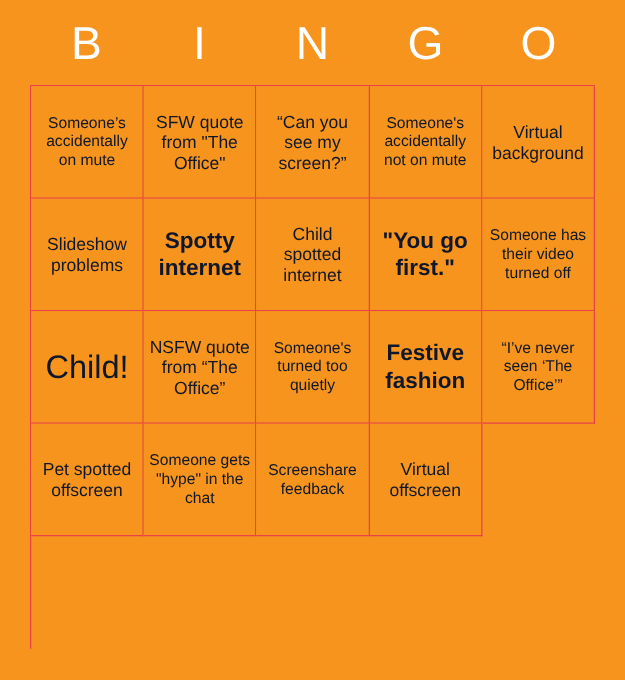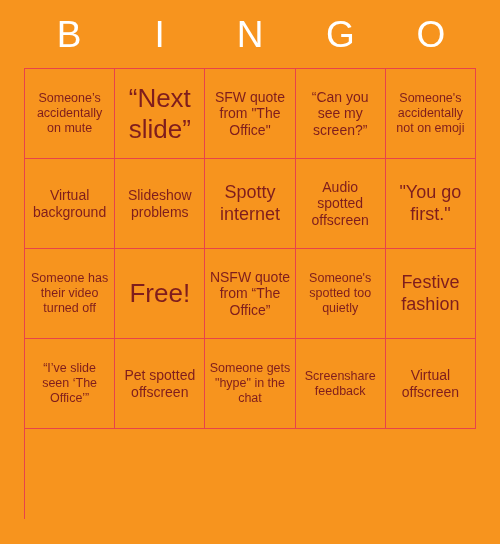--- a/index.html
+++ b/index.html
@@ -46,66 +46,65 @@
     grid-template-rows: repeat(5, 1fr);
     border-top: 1.5px solid #E8434A;
     border-left: 1.5px solid #E8434A;
     box-sizing: border-box;
   }
   .cell {
     border-right: 1.5px solid #E8434A;
     border-bottom: 1.5px solid #E8434A;
     box-sizing: border-box;
     background: #F7941E;
-    color: #7f1d1d;
+    color: #0f172a;
     display: flex;
     align-items: center;
     justify-content: center;
     text-align: center;
     padding: 3px 4px;
     line-height: 1.18;
     font-family: "Liberation Sans", sans-serif;
     overflow: hidden;
     word-break: break-word;
   }
   .cell.size-xs { font-size: 11px; }
   .cell.size-sm { font-size: 12.5px; }
   .cell.size-md { font-size: 14px; }
-  .cell.size-lg { font-size: 18px; }
+  .cell.size-lg { font-size: 18px; font-weight: bold; }
   .cell.size-xl { font-size: 26px; }
 </style>
 </head>
 <body>
 
 <div class="card">
 
   <div class="header">
     <span class="header-letter">B</span>
     <span class="header-letter">I</span>
     <span class="header-letter">N</span>
     <span class="header-letter">G</span>
     <span class="header-letter">O</span>
   </div>
 
   <div class="grid" id="bingo-grid">
       <div class="cell size-sm">Someone’s accidentally on mute</div>
-      <div class="cell size-xl">“Next slide”</div>
       <div class="cell size-md">SFW quote from "The Office"</div>
       <div class="cell size-md">“Can you see my screen?”</div>
-      <div class="cell size-sm">Someone's accidentally not on emoji</div>
+      <div class="cell size-sm">Someone's accidentally not on mute</div>
       <div class="cell size-md">Virtual background</div>
       <div class="cell size-md">Slideshow problems</div>
       <div class="cell size-lg">Spotty internet</div>
-      <div class="cell size-md">Audio spotted offscreen</div>
+      <div class="cell size-md">Child spotted internet</div>
       <div class="cell size-lg">"You go first."</div>
       <div class="cell size-sm">Someone has their video turned off</div>
-      <div class="cell size-xl">Free!</div>
+      <div class="cell size-xl">Child!</div>
       <div class="cell size-md">NSFW quote from “The Office”</div>
-      <div class="cell size-sm">Someone's spotted too quietly</div>
+      <div class="cell size-sm">Someone's turned too quietly</div>
       <div class="cell size-lg">Festive fashion</div>
-      <div class="cell size-sm">“I’ve slide seen ‘The Office’”</div>
+      <div class="cell size-sm">“I’ve never seen ‘The Office’”</div>
       <div class="cell size-md">Pet spotted offscreen</div>
       <div class="cell size-sm">Someone gets "hype" in the chat</div>
       <div class="cell size-sm">Screenshare feedback</div>
       <div class="cell size-md">Virtual offscreen</div>
     </div>
 
 </div>
 
 </body></html>

